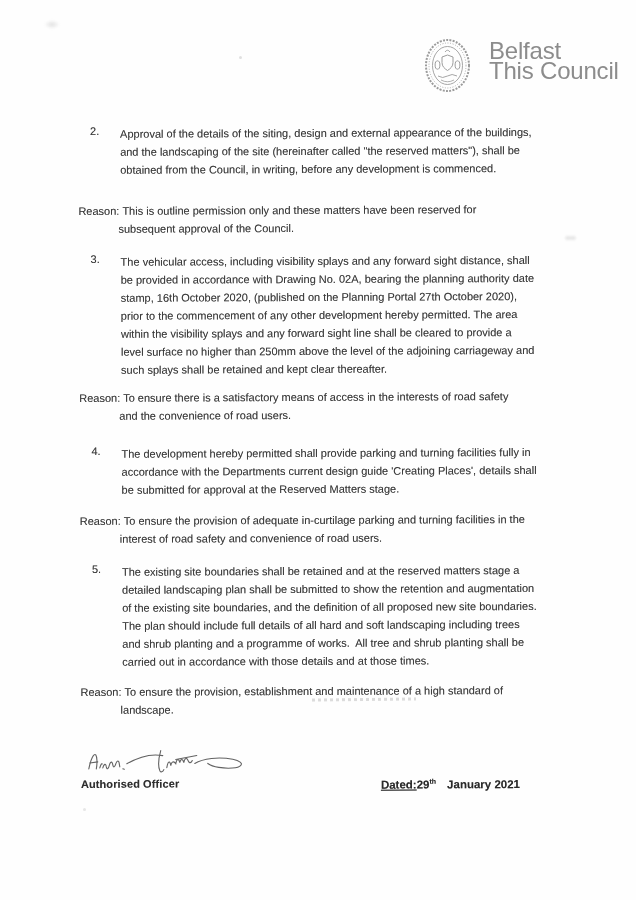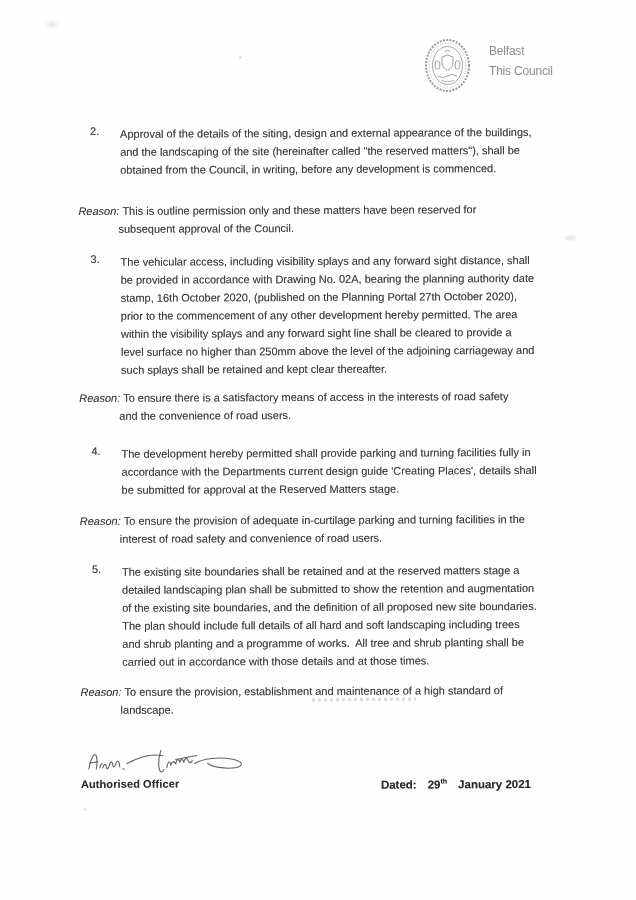--- a/index.html
+++ b/index.html
@@ -20,21 +20,21 @@
     position: absolute;
     left: 424px;
     top: 38px;
     width: 47px;
     height: 55px;
   }
   .logo-text {
     position: absolute;
     left: 489px;
     top: 41px;
-    font-size: 12px;
+    font-size: 24px;
     line-height: 20px;
     color: #8c8c8c;
     letter-spacing: -0.2px;
     white-space: pre;
   }
   
   .content {
     position: absolute;
     left: 78px;
     top: 124px;
@@ -61,21 +61,20 @@
     white-space: pre;
     display: inline;
   }
   .reason {
     padding-left: 40px;
   }
   .rlabel {
     display: inline;
     margin-left: -40px;
     margin-right: 3px;
-    font-style: italic;
   }
   .mt-r2 { margin-top: 23px; }
   .mt-c3 { margin-top: 15px; }
   .mt-r3 { margin-top: 10px; }
   .mt-c4 { margin-top: 20px; }
   .mt-r4 { margin-top: 13px; }
   .mt-c5 { margin-top: 15px; }
   .mt-r5 { margin-top: 12px; }
   
   .sig-block {
@@ -98,21 +97,21 @@
   .dated-line {
     position: absolute;
     left: 300px;
     top: 38px;
     font-size: 11.5px;
     font-weight: bold;
     color: #2a2a2a;
     text-shadow: 0 0 0.5px rgba(42,42,42,0.4);
     white-space: nowrap;
   }
-  .dated-line .gap { margin-right: 11px; }
+  .dated-line .gap { margin-right: 0; text-decoration: underline; }
   .dated-line sup {
     font-size: 7px;
     vertical-align: super;
     line-height: 0;
   }
   .dated-line .date-rest { margin-left: 11px; }
   
   .artifact { position: absolute; pointer-events: none; }
   .smudge-topleft {
     left: 44px; top: 20px; width: 16px; height: 9px;

